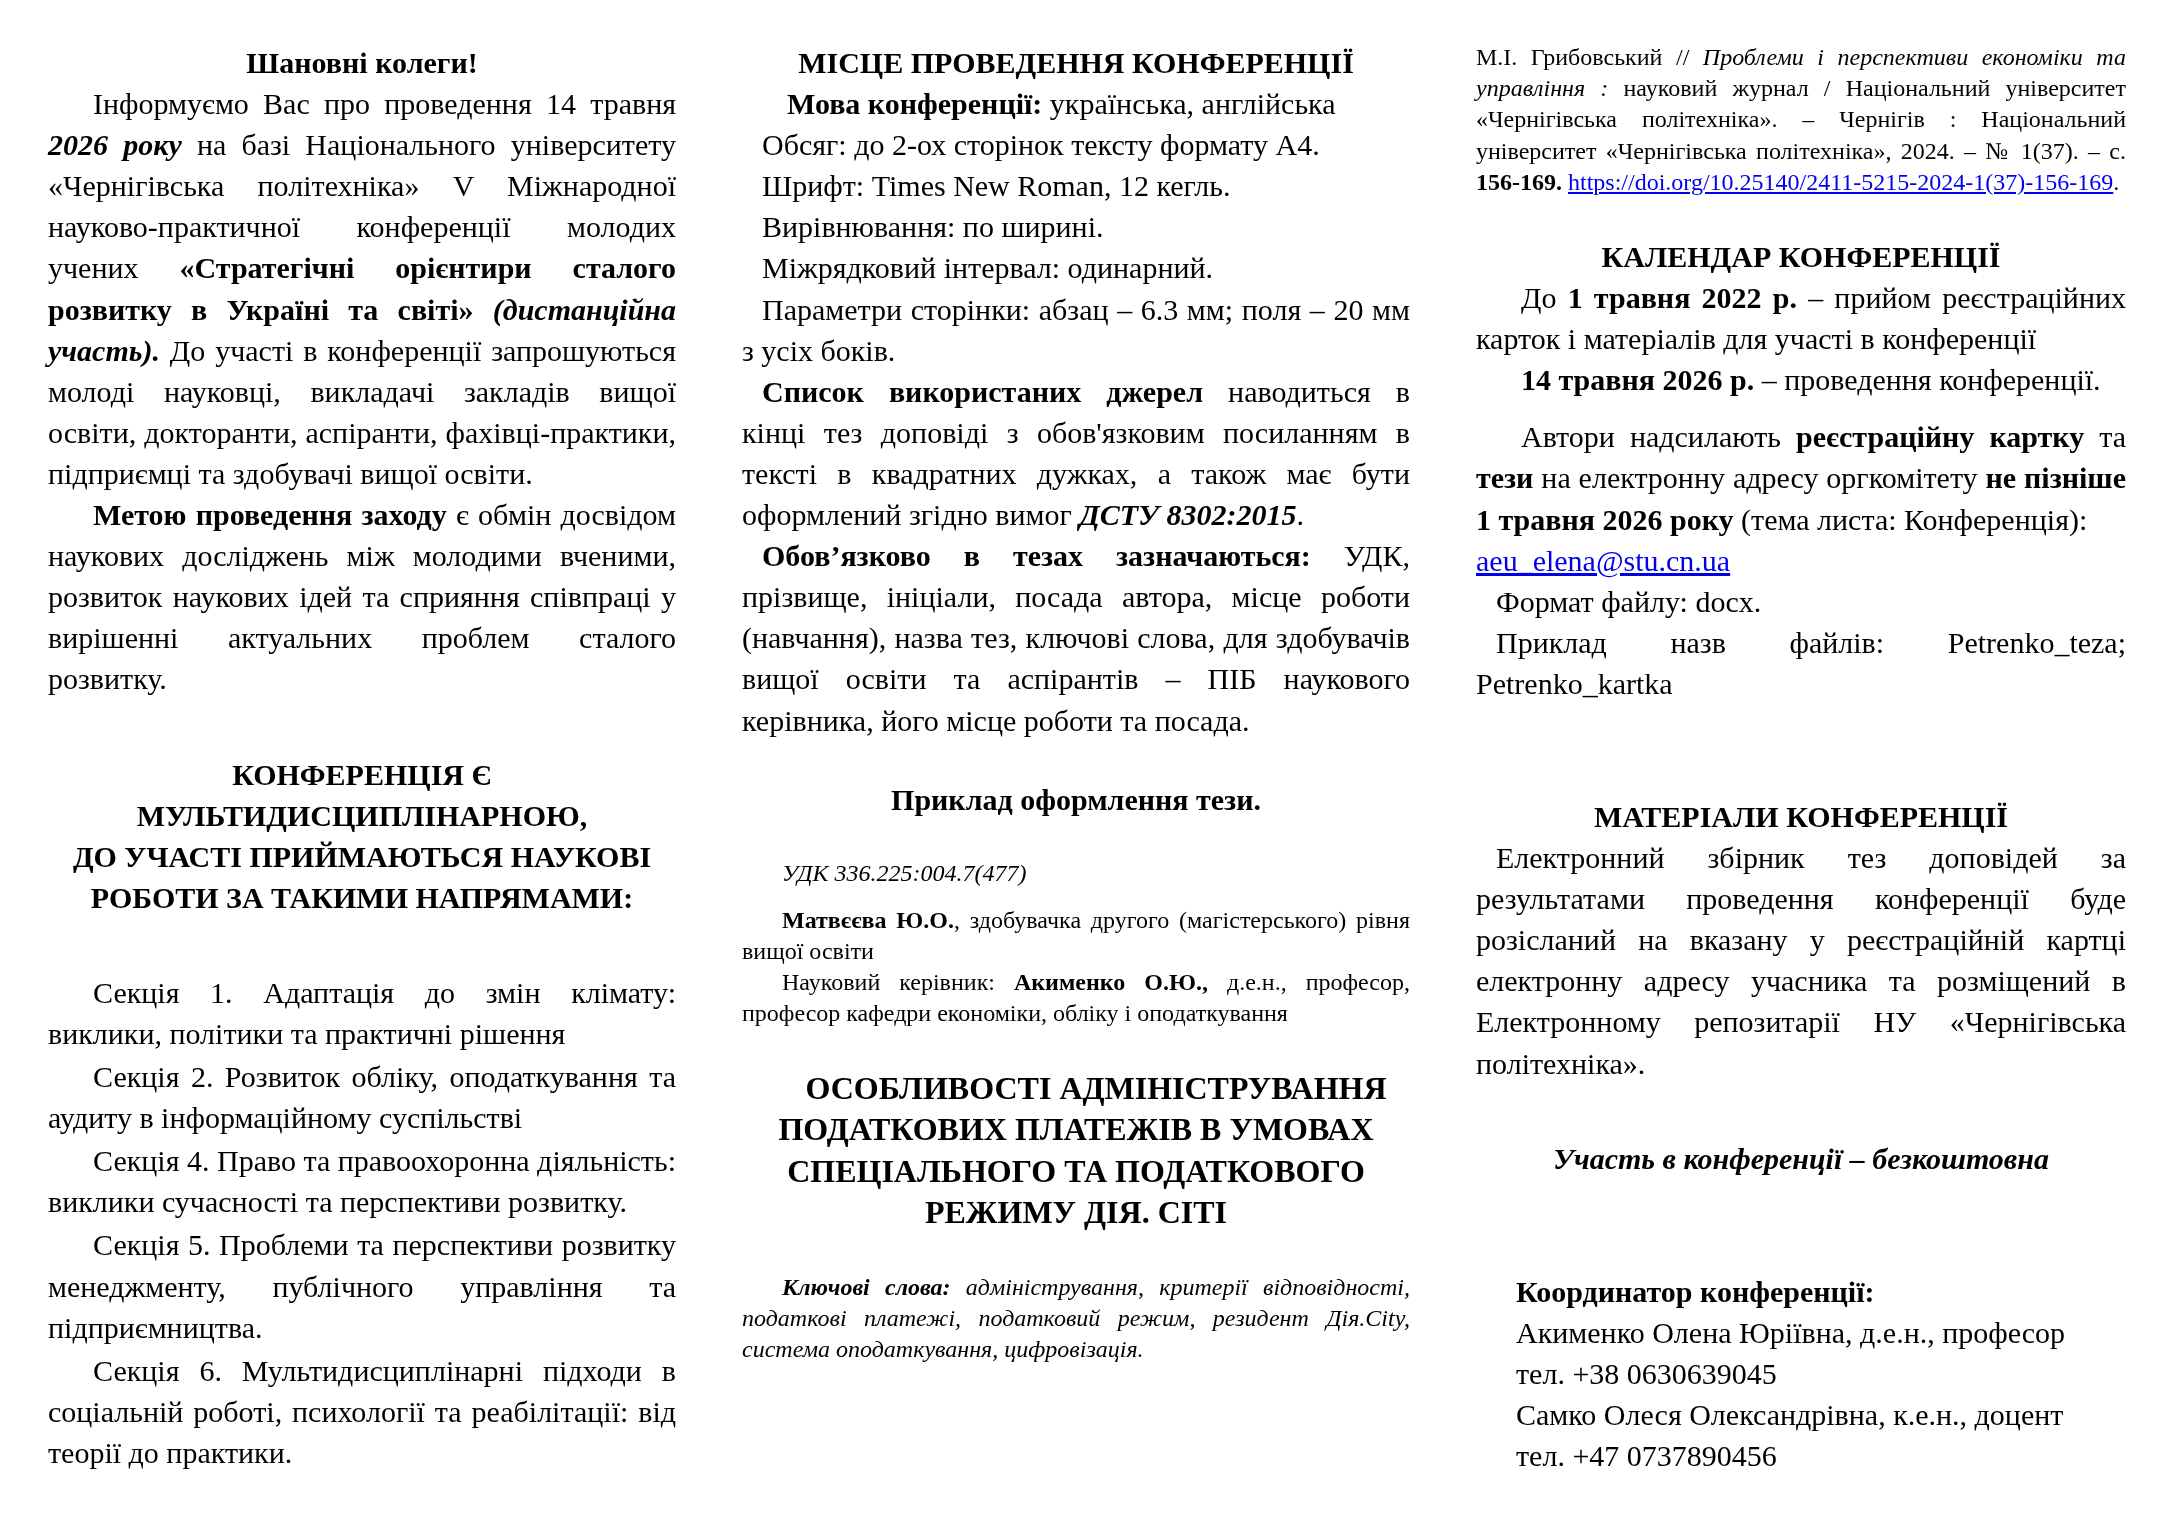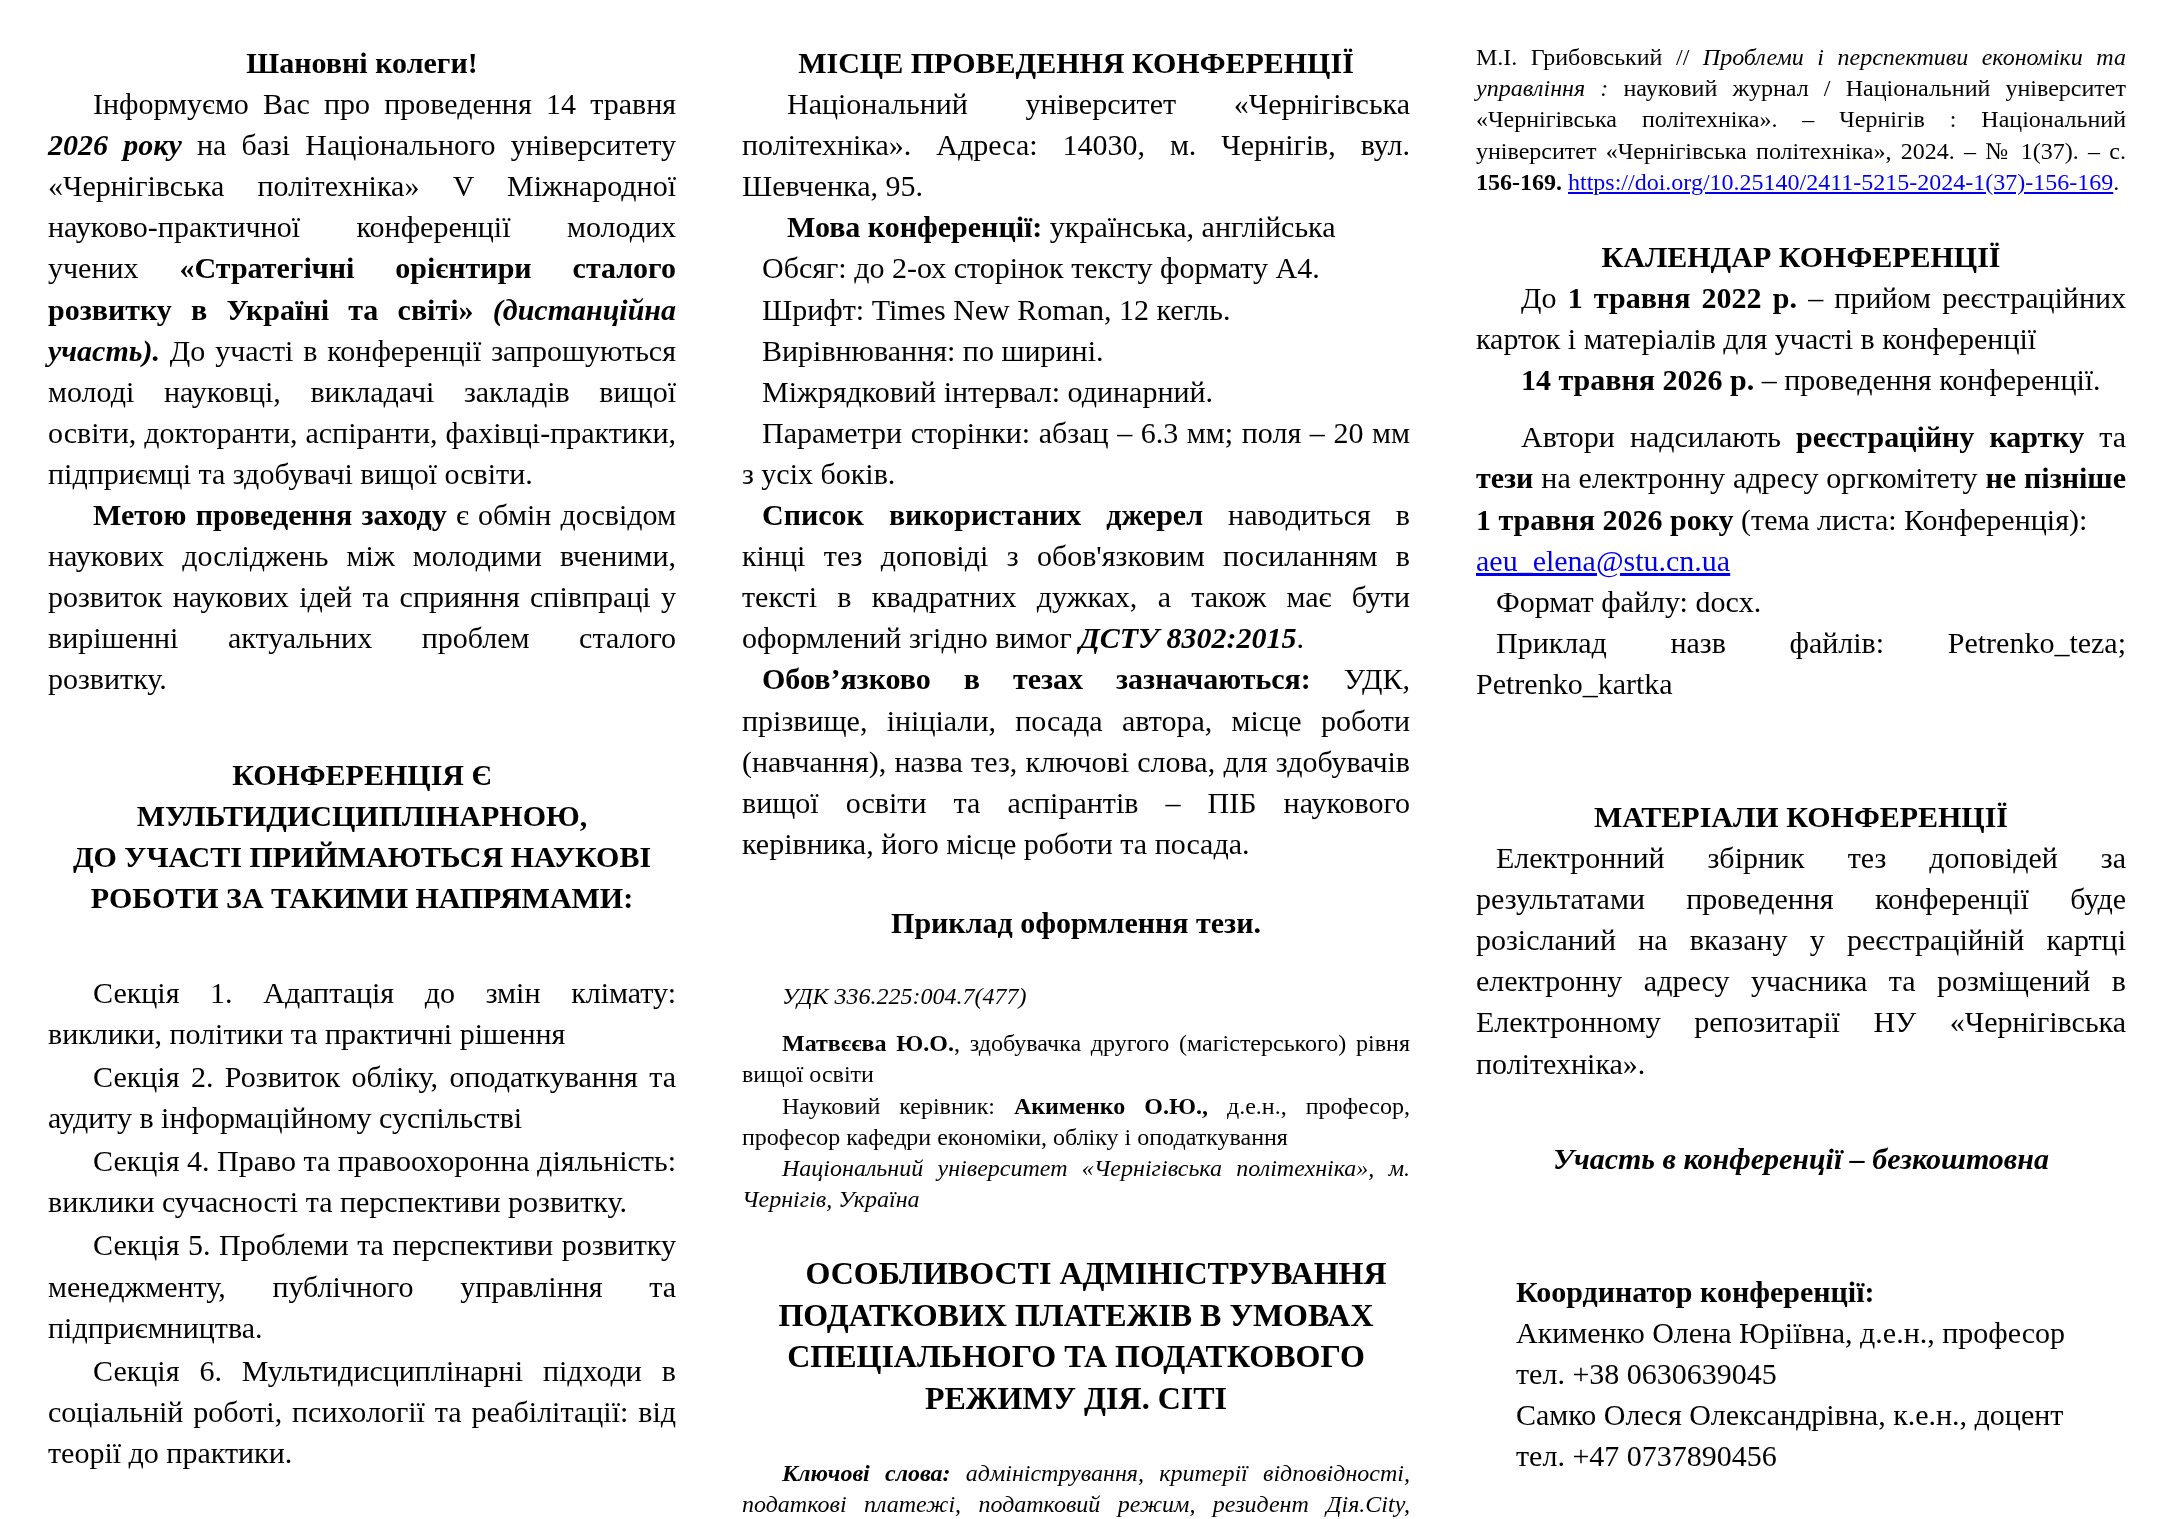--- a/index.html
+++ b/index.html
@@ -59,38 +59,36 @@
       <p>Секція 1. Адаптація до змін клімату: виклики, політики та практичні рішення</p>
       <p>Секція 2. Розвиток  обліку,  оподаткування  та аудиту в інформаційному суспільстві</p>
       <p>Секція 4. Право та правоохоронна діяльність: виклики сучасності та перспективи розвитку.</p>
       <p>Секція 5. Проблеми та перспективи розвитку менеджменту, публічного управління та підприємництва.</p>
       <p>Секція 6. Мультидисциплінарні підходи в соціальній роботі, психології та реабілітації: від теорії до практики.</p>
     </div>
   </div>
 
   <div class="col">
     <p class="c b">МІСЦЕ ПРОВЕДЕННЯ КОНФЕРЕНЦІЇ</p>
-    <p>Національний університет «Чернігівська політехніка». Адреса: 14030, м. Чернігів, вул. Шевченка, 95.</p>
     <p><span class="b">Мова конференції:</span><span> українська, англійська</span></p>
 
     <p class="ind20">Обсяг: до 2-ох сторінок тексту формату А4.</p>
     <p class="ind20">Шрифт: Times New Roman, 12 кегль.</p>
     <p class="ind20">Вирівнювання: по ширині.</p>
     <p class="ind20">Міжрядковий інтервал: одинарний.</p>
     <p class="ind20">Параметри сторінки: абзац – 6.3 мм; поля – 20 мм з усіх боків.</p>
     <p class="ind20"><span class="b">Список використаних джерел</span><span> наводиться в кінці тез доповіді з обов'язковим посиланням в тексті в квадратних дужках, а також має бути оформлений згідно вимог </span><span class="bi">ДСТУ 8302:2015</span><span>.</span></p>
     <p class="ind20"><span class="b">Обов’язково в тезах зазначаються:</span><span> УДК, прізвище, ініціали, посада автора, місце роботи (навчання), назва тез, ключові слова, для здобувачів вищої освіти та аспірантів – ПІБ наукового керівника, його місце роботи та посада.</span></p>
 
     <p class="c b gap-s">Приклад оформлення тези.</p>
 
     <div class="sm gap-s">
       <p class="i">УДК 336.225:004.7(477)</p>
       <p class="gap-xs"><span class="b">Матвєєва Ю.О.</span><span>, здобувачка другого (магістерського) рівня вищої освіти</span></p>
       <p><span>Науковий керівник: </span><span class="b">Акименко О.Ю.,</span><span> д.е.н., професор, професор кафедри економіки, обліку і оподаткування</span></p>
-      <p class="i">Національний університет «Чернігівська політехніка», м. Чернігів, Україна</p>
 
       <p class="c b thesis-title gap-s">ОСОБЛИВОСТІ АДМІНІСТРУВАННЯ ПОДАТКОВИХ ПЛАТЕЖІВ В УМОВАХ СПЕЦІАЛЬНОГО ТА ПОДАТКОВОГО РЕЖИМУ ДІЯ. СІТІ</p>
 
       <p class="gap-s"><span class="bi">Ключові слова:</span><span class="i"> адміністрування, критерії відповідності, податкові платежі, податковий режим, резидент Дія.City, система оподаткування, цифровізація.</span></p>
 
     </div>
   </div>
 
   <div class="col">
     <p class="sm noind"><span>М.І. Грибовський // </span><span class="i">Проблеми і перспективи економіки та управління :</span><span> науковий журнал / Національний університет «Чернігівська політехніка». – Чернігів : Національний університет «Чернігівська політехніка», 2024. – № 1(37). – с. </span><span class="b">156-169.</span> <a class="link">https://doi.org/10.25140/2411-5215-2024-1(37)-156-169</a><span>.</span></p>

